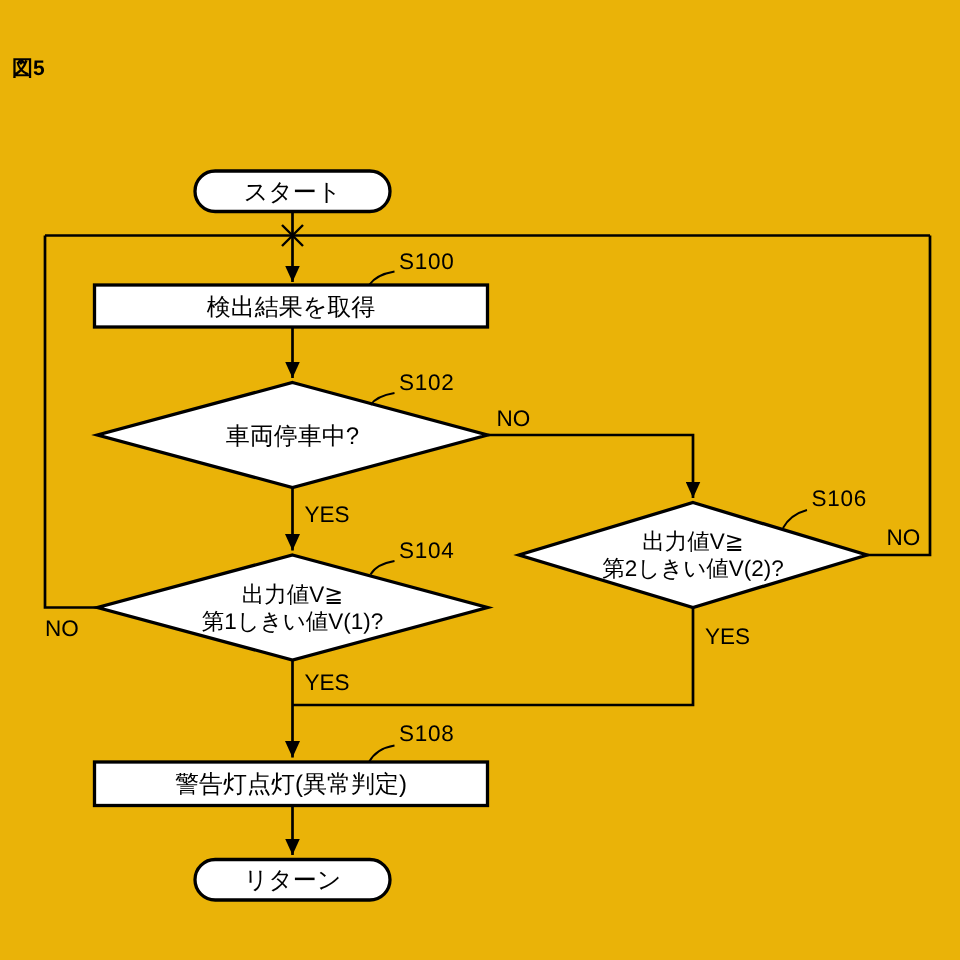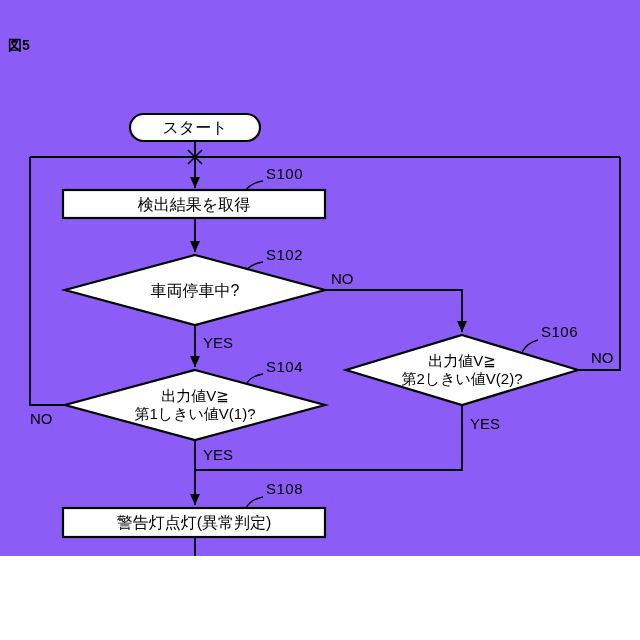--- a/index.html
+++ b/index.html
@@ -1,16 +1,16 @@
 <!DOCTYPE html>
 <html><head>
 <meta charset="utf-8">
 <style>
   html,body{margin:0;padding:0;background:#ffffff;}
-  .page{position:relative;width:640px;height:556px;background:#8b5cf6;overflow:hidden;}
+  .page{position:relative;width:640px;height:640px;background:#eab308;overflow:hidden;}
   svg{display:block;}
   text{font-family:"Liberation Sans","DejaVu Sans",sans-serif;fill:#000;}
   .node-label{font-size:16px;text-anchor:middle;}
   .diamond-line{font-size:15px;text-anchor:middle;}
   .branch-label{font-size:15px;}
   .step-label{font-size:15px;letter-spacing:0.5px;}
   .figure-label{font-size:14px;font-weight:bold;}
   .shape{fill:#ffffff;stroke:#000000;stroke-width:2.2;}
   .connector{fill:none;stroke:#000000;stroke-width:1.8;}
   .leader{fill:none;stroke:#000000;stroke-width:1.3;}

